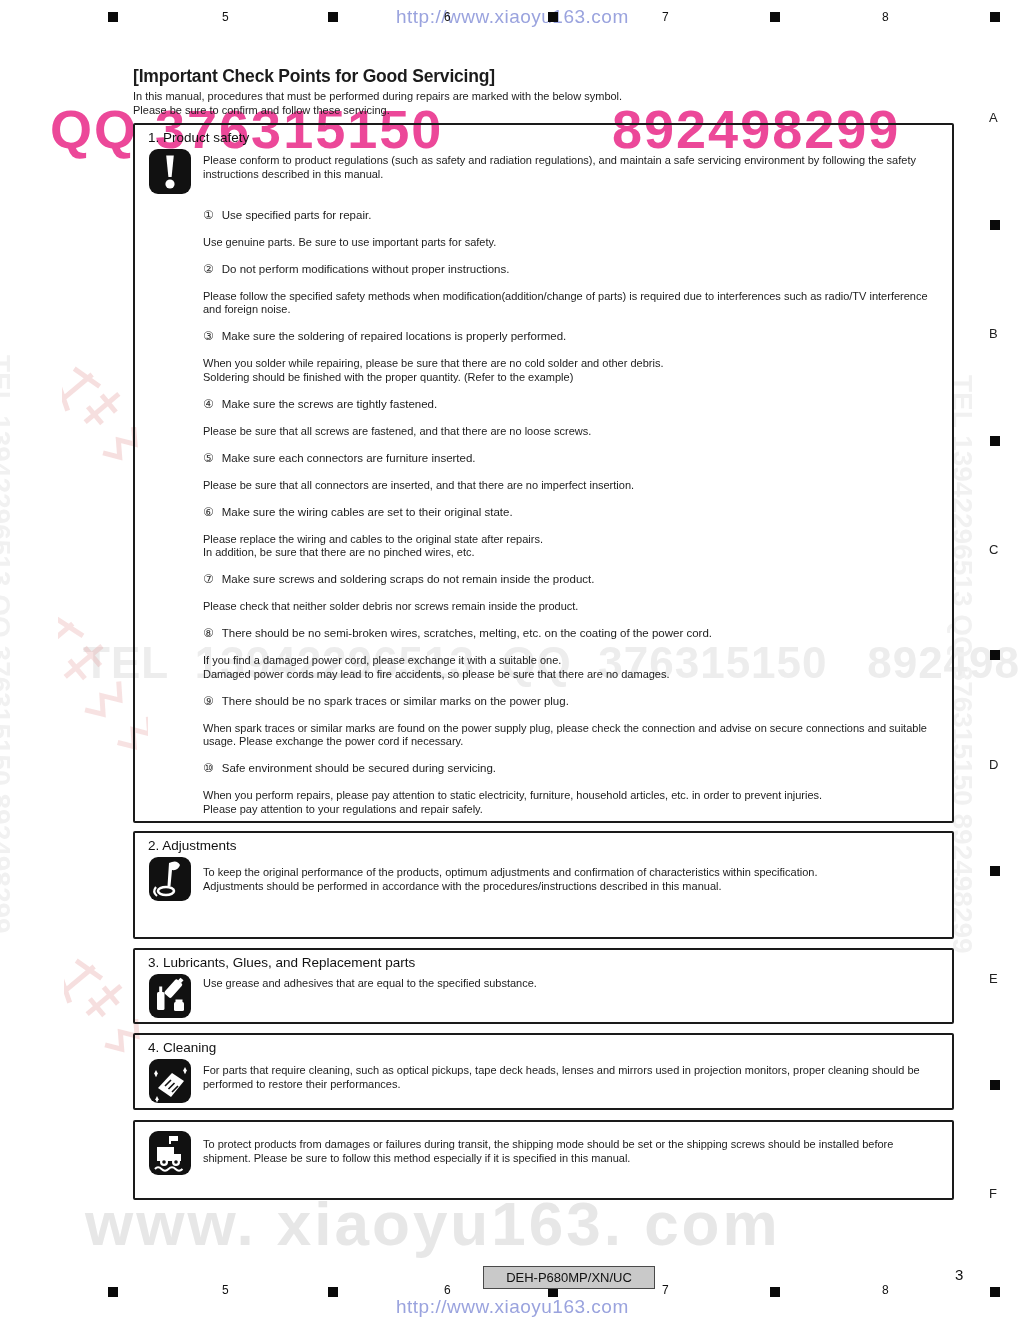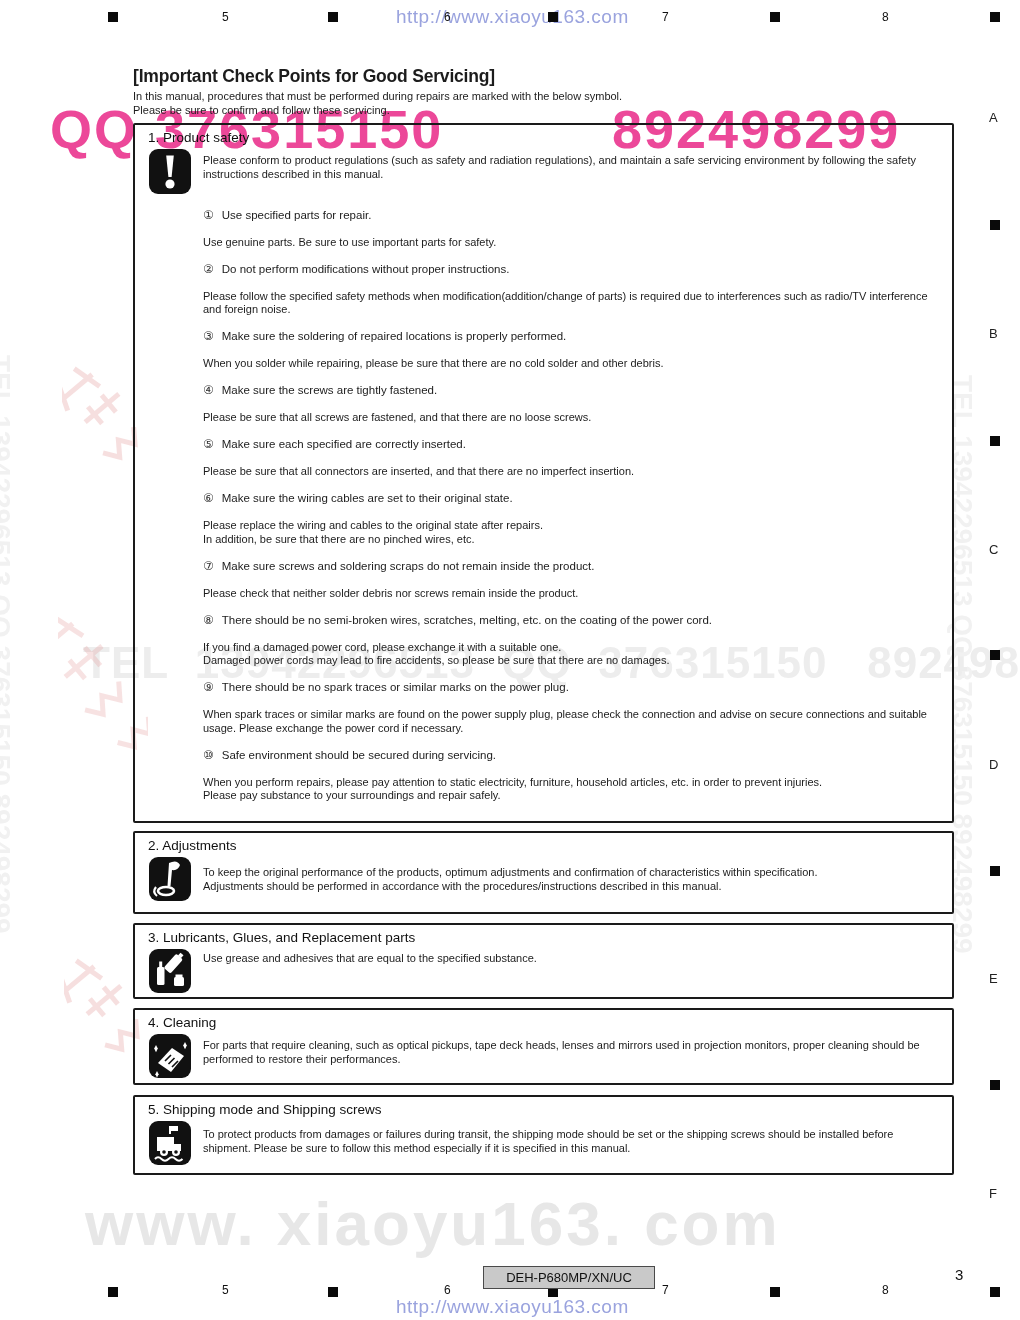--- a/index.html
+++ b/index.html
@@ -32,21 +32,21 @@
   .box-title{font-size:13.5px;line-height:15px;color:#111;}
   .lead-row{display:flex;margin-top:3px;}
   .icon{width:44px;height:47px;flex:0 0 44px;}
   .icon svg{display:block;}
   .lead{font-size:11px;line-height:13.5px;margin-left:11px;width:735px;}
   .pt10{padding-top:10px;} .pt4{padding-top:4px;} .pt6{padding-top:6px;} .pt8{padding-top:8px;}
   #items{margin-left:55px;width:740px;}
   .item-heading{margin-top:13.5px;font-size:11.5px;line-height:13.5px;display:flex;}
   .item-heading .num{font-family:"DejaVu Sans","Liberation Sans",sans-serif;font-size:12px;margin-right:8px;color:#333;}
   .item-desc{margin-top:13.5px;font-size:11px;line-height:13.5px;}
-  .box2{height:83px;margin-top:8px;}
+  .box2{height:108px;margin-top:8px;}
   .box3{height:76px;margin-top:9px;}
   .box4{height:77px;margin-top:9px;}
   .box5{height:80px;margin-top:10px;}
   
   .model-badge{
     position:absolute;left:483px;top:1266px;width:170px;height:21px;z-index:3;
     background:#c9c9c9;border:1px solid #4a4a4a;display:flex;align-items:center;justify-content:center;
     font-size:13px;color:#111;
   }
   .page-num{position:absolute;left:955px;top:1266px;font-size:15px;z-index:3;color:#111;}
@@ -154,35 +154,36 @@
             <div>Please follow the specified safety methods when modification(addition/change of parts)  is required due to interferences such as radio/TV interference and foreign noise.</div>
           </div>
         </div>
         <div class="item">
           <div class="item-heading">
             <span class="num">③</span>
             <span>Make sure the soldering of repaired locations is properly performed.</span>
           </div>
           <div class="item-desc">
             <div>When you solder while repairing, please be sure that there are no cold solder and other debris.</div>
+            <div>Soldering should be finished with the proper quantity. (Refer to the example)</div>
           </div>
         </div>
         <div class="item">
           <div class="item-heading">
             <span class="num">④</span>
             <span>Make sure the screws are tightly fastened.</span>
           </div>
           <div class="item-desc">
             <div>Please be sure that all screws are fastened, and that there are no loose screws.</div>
           </div>
         </div>
         <div class="item">
           <div class="item-heading">
             <span class="num">⑤</span>
-            <span>Make sure each specified are correctly inserted.</span>
+            <span>Make sure each connectors are furniture inserted.</span>
           </div>
           <div class="item-desc">
             <div>Please be sure that all connectors are inserted, and that there are no imperfect insertion.</div>
           </div>
         </div>
         <div class="item">
           <div class="item-heading">
             <span class="num">⑥</span>
             <span>Make sure the wiring cables are set to their original state.</span>
           </div>
@@ -219,21 +220,21 @@
             <div>When spark traces or similar marks are found on the power supply plug, please check the connection and advise on secure connections and suitable usage.   Please exchange the power cord if necessary.</div>
           </div>
         </div>
         <div class="item">
           <div class="item-heading">
             <span class="num">⑩</span>
             <span>Safe environment should be secured during servicing.</span>
           </div>
           <div class="item-desc">
             <div>When you perform repairs, please pay attention to static electricity, furniture, household articles, etc. in order to prevent injuries.</div>
-            <div>Please pay substance to your surroundings and repair safely.</div>
+            <div>Please pay attention to your regulations and repair safely.</div>
           </div>
         </div>
       </div>
   </div>
 
   <div class="box box2">
     <div class="box-title">2. Adjustments</div>
     <div class="lead-row">
       <span class="icon">
         <svg width="44" height="46" viewBox="0 0 44 46">
@@ -285,21 +286,20 @@
           <path d="M9 38 l1.6 3.2 -1.6 3.2 -1.6 -3.2 z" fill="#fff"></path>
         </svg>
       </span>
       <div class="lead pt6">
         <div>For parts that require cleaning, such as optical pickups, tape deck heads, lenses and mirrors used in projection monitors, proper cleaning should be performed to restore their performances.</div>
       </div>
     </div>
   </div>
 
   <div class="box box5">
-    <div class="box-title">5. Shipping mode and Shipping screws</div>
     <div class="lead-row">
       <span class="icon">
         <svg width="44" height="46" viewBox="0 0 44 46">
           <rect x="1" y="1" width="42" height="44" rx="9" fill="#111"></rect>
           <path d="M22 6 v8" stroke="#fff" stroke-width="2"></path>
           <path d="M22 6 h8 v5 h-8 z" fill="#fff"></path>
           <path d="M9 17 h17 v7 h7 v7 H9 z" fill="#fff"></path>
           <circle cx="16" cy="32" r="4" fill="#fff"></circle>
             <circle cx="16" cy="32" r="1.8" fill="#111"></circle>
           <circle cx="28" cy="32" r="4" fill="#fff"></circle>

